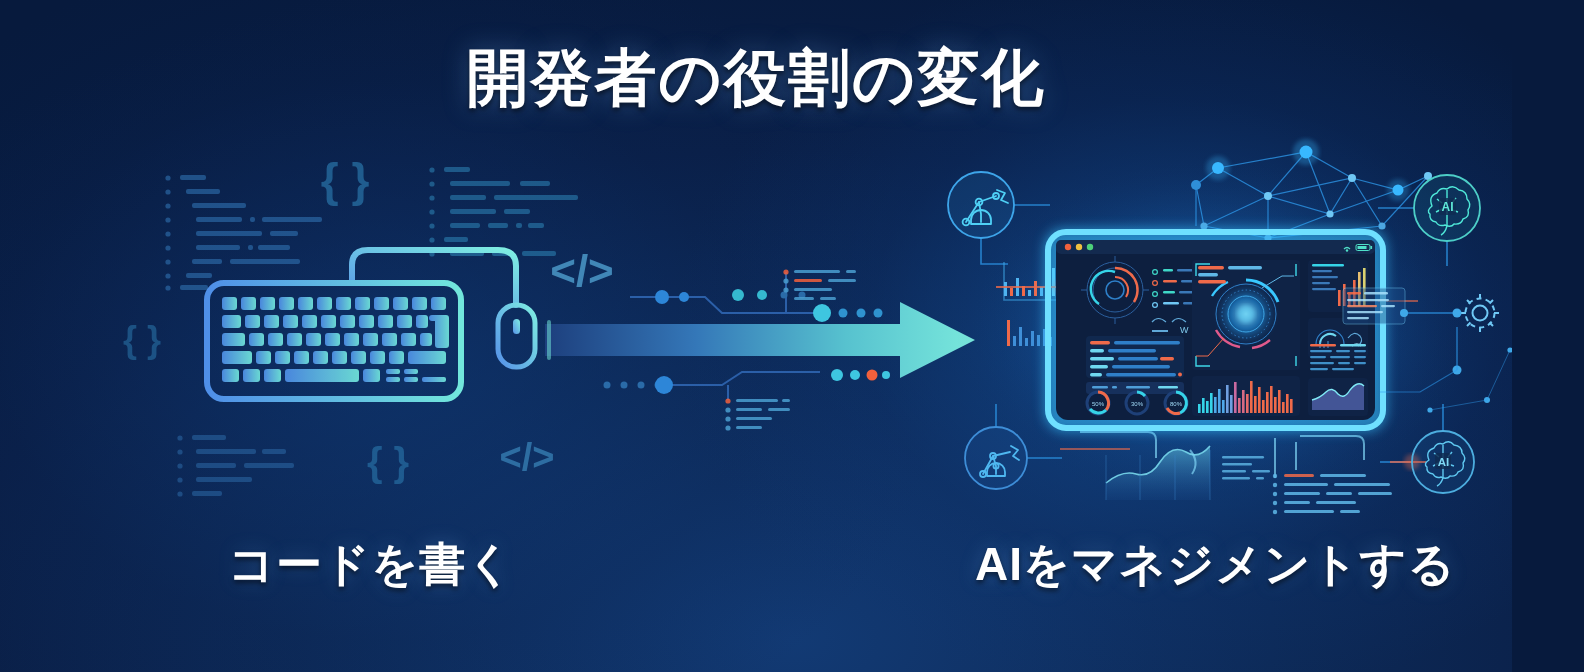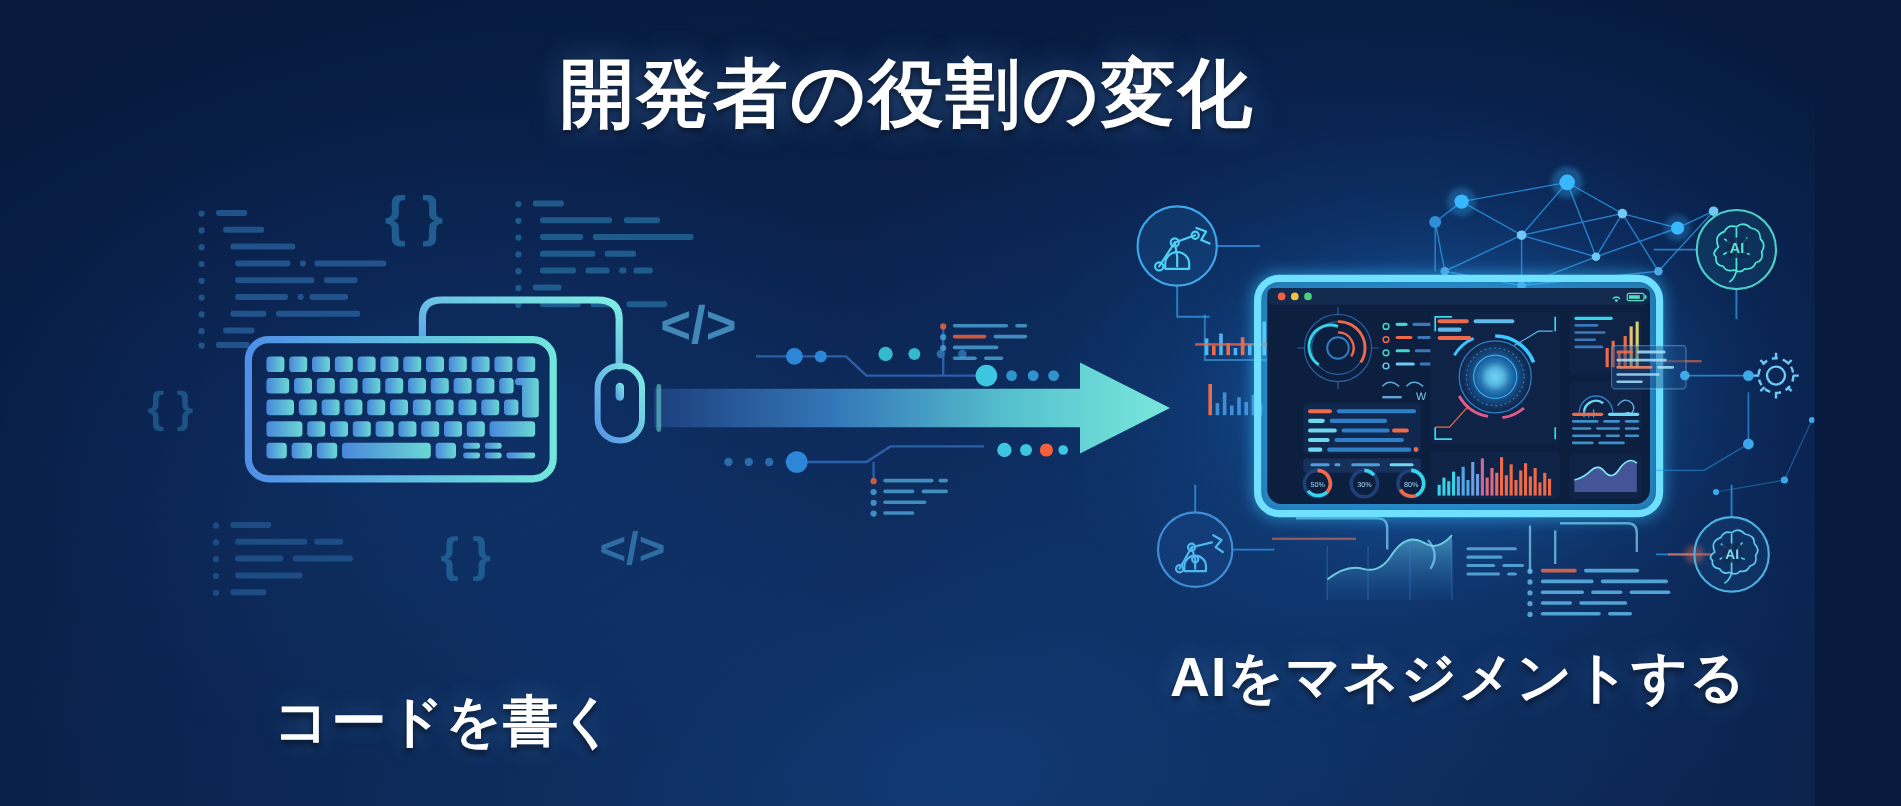--- a/index.html
+++ b/index.html
@@ -27,21 +27,21 @@
     text-shadow:0 3px 5px rgba(0,0,0,.55), 0 0 26px rgba(120,190,255,.35);
   }
   
   .caption{
     position:absolute; top:534px;
     font-size:46px; font-weight:bold; color:#fff;
     letter-spacing:1px;
     text-shadow:0 3px 5px rgba(0,0,0,.55), 0 0 20px rgba(120,190,255,.28);
     white-space:nowrap;
   }
-  #cap-left{ left:228px;margin-top:37px; }
+  #cap-left{ left:228px; }
   #cap-right{ left:975px; }
 
   
   .layer{ position:absolute; left:0; top:0; width:1584px; height:672px; pointer-events:none; }
 </style>
 </head>
 <body>
 
 <div id="stage">
 

